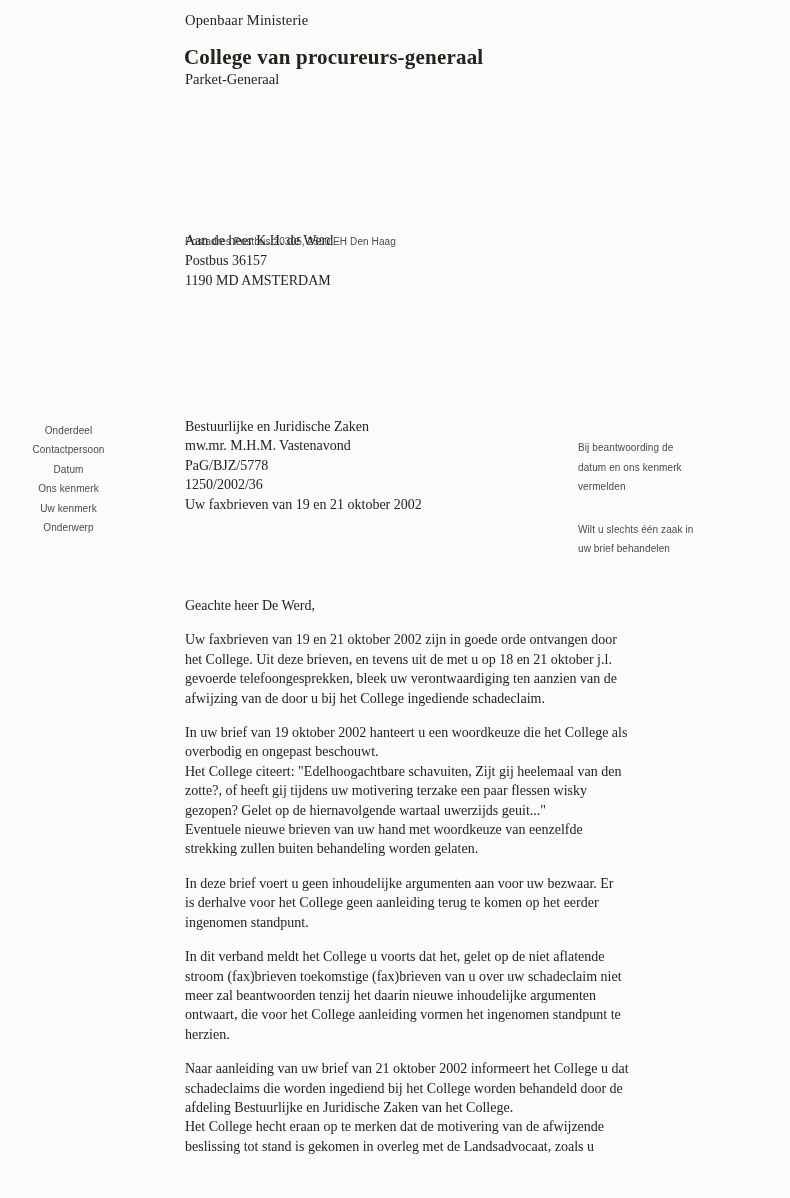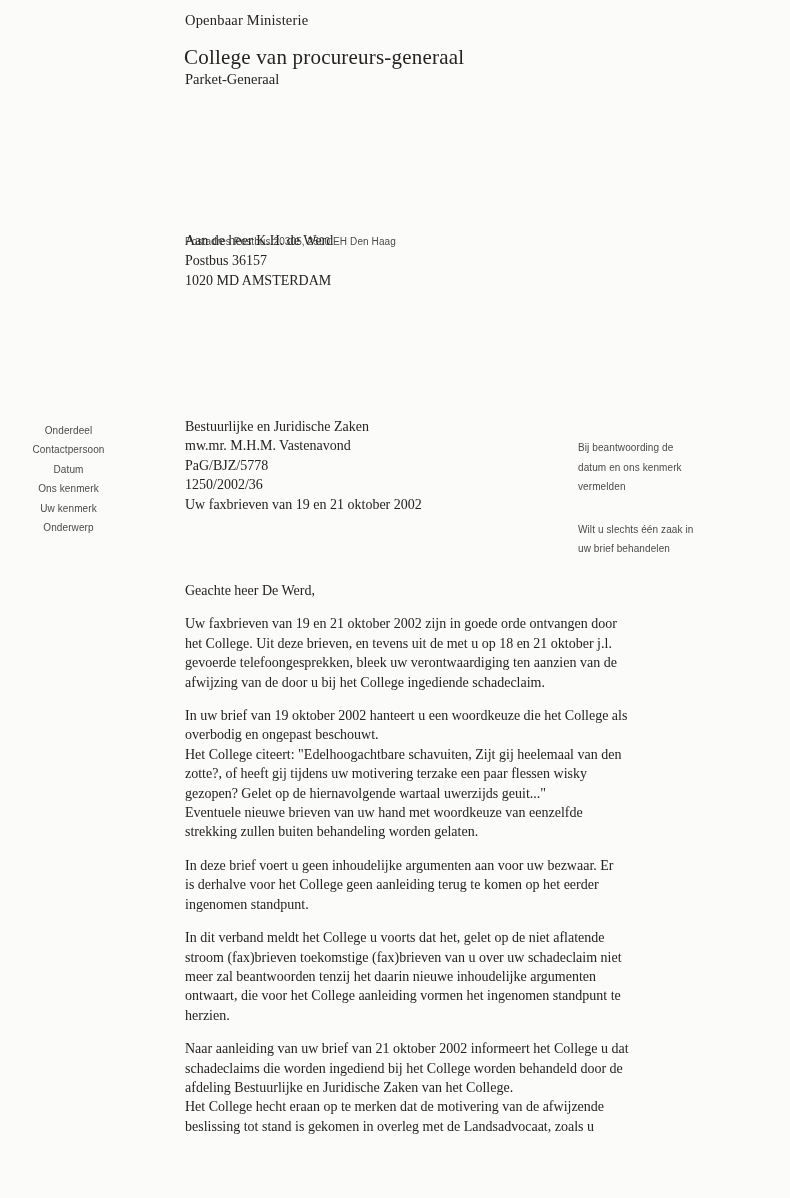--- a/index.html
+++ b/index.html
@@ -12,21 +12,21 @@
     font-family: "Liberation Serif", serif;
     color: #262220;
     overflow: hidden;
   }
   .org {
     position: absolute; left: 185px; top: 12px;
     font-size: 14.5px; letter-spacing: 0.2px;
   }
   .title {
     position: absolute; left: 184px; top: 45px;
-    font-size: 21px; font-weight: normal; letter-spacing: 0.2px;
+    font-size: 21px; font-weight: bold; letter-spacing: 0.2px;
   }
   .subtitle {
     position: absolute; left: 185px; top: 71px;
     font-size: 14.5px;
   }
   .sans-small {
     font-family: "Liberation Sans", sans-serif;
     font-size: 10px;
     color: #4c4a47;
     letter-spacing: 0.1px;
@@ -50,37 +50,37 @@
   }
   .side-note {
     position: absolute; left: 578px; top: 419px;
     line-height: 19.4px; white-space: pre-line;
   }
   .side-note .note { margin-bottom: 4px; white-space: pre-line; }
   .body-text {
     position: absolute; left: 185px; top: 581px; width: 592px;
     font-size: 14px; line-height: 19.4px;
   }
-  .body-text p { margin: 0 0 14px 0; white-space: pre-line; }
+  .body-text p { margin: 15px 0 14px 0; white-space: pre-line; }
 </style>
 </head>
 <body>
 
 <div class="page">
 
   <div class="org">Openbaar Ministerie</div>
   <div class="title">College van procureurs-generaal</div>
   <div class="subtitle">Parket-Generaal</div>
 
   <div class="postal sans-small">Postadres Postbus 20305, 2500 EH  Den Haag</div>
 
   <div class="recipient">
     <div>Aan de heer K.H. de Werd</div>
     <div>Postbus 36157</div>
-    <div>1020 MD AMSTERDAM</div>
+    <div>1190 MD AMSTERDAM</div>
   </div>
 
 
   <div class="meta-labels sans-small">
     <div>Onderdeel</div>
     <div>Contactpersoon</div>
     <div>Datum</div>
     <div>Ons kenmerk</div>
     <div>Uw kenmerk</div>
     <div>Onderwerp</div>

